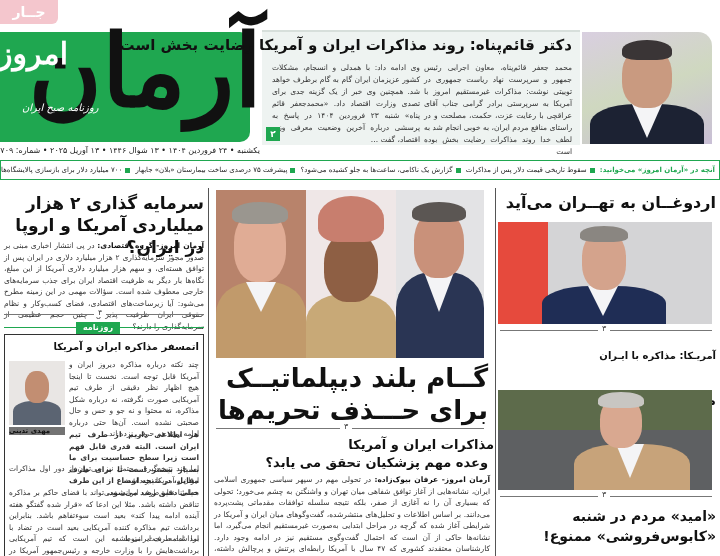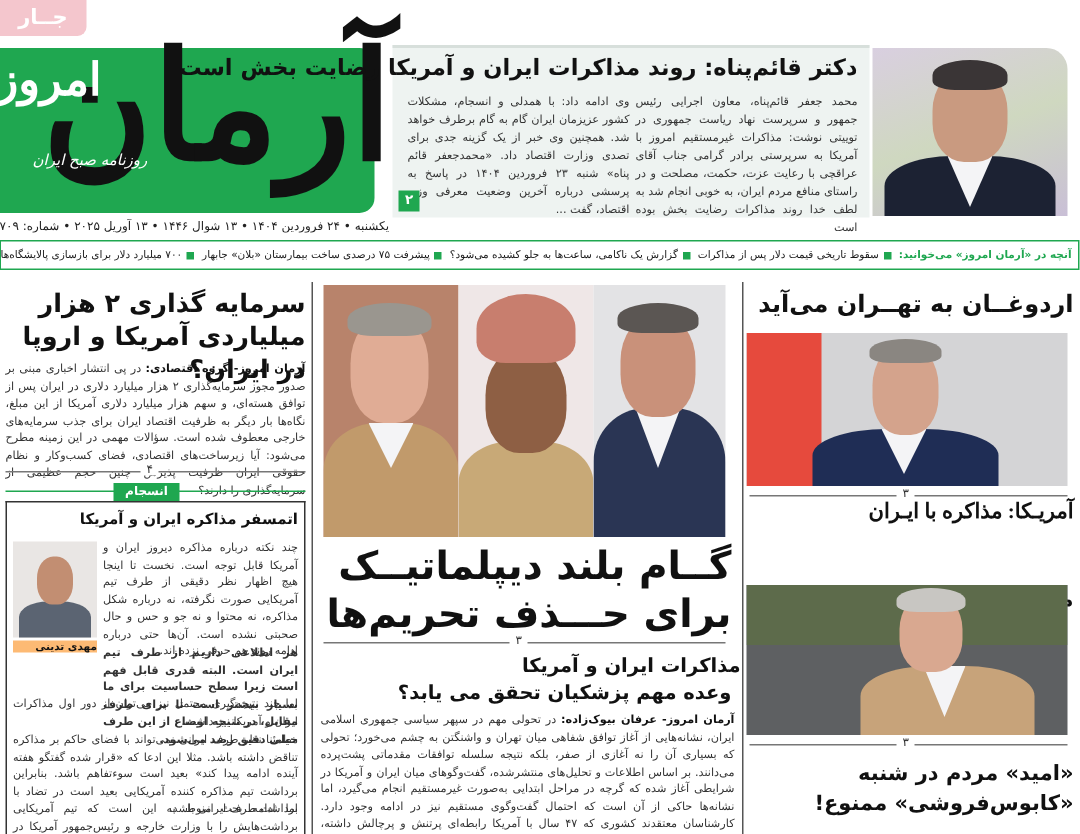--- a/index.html
+++ b/index.html
@@ -39,21 +39,21 @@
 
     .editorial-tag { position: absolute; left: 76px; top: 322px; width: 44px; height: 12px; background: #1fa750; color: #fff; font-size: 8px; font-weight: bold; text-align: center; line-height: 12px; }
     .editorial-box { position: absolute; left: 4px; top: 334px; width: 200px; height: 222px; border: 1px solid #333; border-bottom: none; }
     .editorial-rule { position: absolute; left: 4px; top: 327px; width: 200px; height: 1px; background: #1fa750; }
 
     .photo { position: absolute; overflow: hidden; }
     .head { position: absolute; border-radius: 45% 45% 42% 42%; background: #d9a98a; }
     .hair { position: absolute; border-radius: 50% 50% 30% 30%; }
     .suit { position: absolute; border-radius: 40% 40% 0 0; }
     .shirt { position: absolute; background: #f4f4f6; clip-path: polygon(0 0, 100% 0, 50% 100%); }
-    .caption { position: absolute; font-size: 7px; font-weight: bold; color: #111; text-align: right; background: #fdba74; }
+    .caption { position: absolute; font-size: 7px; font-weight: bold; color: #111; text-align: left; background: #737373; }
   </style>
 </head>
 <body>
 
 <div class="masthead-green"></div>
 <div class="jar-tag">جــار</div>
 <div class="logo-big">آرمان</div>
 <div class="logo-emrooz">امروز</div>
 <div class="logo-sub">روزنامه صبح ایران</div>
 <div class="dateline">یکشنبه • ۲۴ فروردین ۱۴۰۴ • ۱۳ شوال ۱۴۴۶ • ۱۳ آوریل ۲۰۲۵ • شماره: ۴۷۰۹ • ۶۰۰۰ تومان</div>
@@ -86,21 +86,21 @@
 
 <div class="headline" style="left:4px;top:192px;width:200px;font-size:17px;line-height:22px;">سرمایه گذاری ۲ هزار میلیاردی آمریکا و اروپا در ایران؟</div>
 <div class="body-text" style="left:4px;top:240px;width:200px;">
   <b>آرمان امروز- گروه اقتصادی:</b>
   <span>در پی انتشار اخباری مبنی بر صدور مجوز سرمایه‌گذاری ۲ هزار میلیارد دلاری در ایران پس از توافق هسته‌ای، و سهم هزار میلیارد دلاری آمریکا از این مبلغ، نگاه‌ها بار دیگر به ظرفیت اقتصاد ایران برای جذب سرمایه‌های خارجی معطوف شده است. سؤالات مهمی در این زمینه مطرح می‌شود: آیا زیرساخت‌های اقتصادی، فضای کسب‌وکار و نظام حقوقی ایران ظرفیت پذیرش چنین حجم عظیمی از سرمایه‌گذاری را دارند؟</span>
 </div>
 <div class="hline" style="left:4px;top:314px;width:200px;"></div>
 <div class="page-num" style="left:94px;top:308px;">۴</div>
 
 <div class="editorial-rule"></div>
-<div class="editorial-tag">انسجام</div>
+<div class="editorial-tag">روزنامه</div>
 <div class="editorial-box">
   <div class="headline" style="left:4px;top:6px;width:190px;font-size:10px;">اتمسفر مذاکره ایران و آمریکا</div>
   <div class="photo" style="left:4px;top:26px;width:56px;height:64px;background:#e9e6e4;">
     <div class="suit" style="left:4px;top:40px;width:48px;height:26px;background:#5b6472;"></div>
     <div class="head" style="left:16px;top:10px;width:24px;height:32px;background:#c28e72;"></div>
   </div>
   <div class="caption" style="left:4px;top:92px;width:56px;">مهدی تدینی</div>
   <div class="body-text" style="right:4px;top:24px;width:130px;">چند نکته درباره مذاکره دیروز ایران و آمریکا قابل توجه است. نخست تا اینجا هیچ اظهار نظر دقیقی از طرف تیم آمریکایی صورت نگرفته، نه درباره شکل مذاکره، نه محتوا و نه جو و حس و حال صحبتی نشده است. آن‌ها حتی درباره ادامه روند هم حرفی نزده اند.</div>
   <div class="body-text" style="right:4px;top:94px;width:130px;font-weight:bold;">هر اطلاعی داریم از طرف تیم ایران است. البته قدری قابل فهم است زیرا سطح حساسیت برای ما بسیار بیشتر است تا برای طرف مقابل، در نتیجه اوضاع از این طرف خیلی دقیق رصد می‌شود.</div>
   <div class="body-text" style="right:4px;top:128px;width:190px;">اما چند نتیجه‌گیری محتمل نیز می‌توان از دور اول مذاکرات ایران و آمریکا نیز داشت.</div>
@@ -140,21 +140,21 @@
 <div class="headline" style="left:500px;top:192px;width:216px;font-size:16px;line-height:22px;">اردوغــان به تهــران می‌آید</div>
 <div class="photo" style="left:498px;top:222px;width:214px;height:102px;background:#d4d4d6;">
   <div style="position:absolute;left:0;top:0;width:50px;height:102px;background:#e64a3d;"></div>
   <div class="suit" style="left:44px;top:64px;width:124px;height:44px;background:#1f2d55;"></div>
   <div class="shirt" style="left:90px;top:64px;width:30px;height:30px;"></div>
   <div class="head" style="left:84px;top:8px;width:44px;height:60px;background:#d4a38c;"></div>
   <div class="hair" style="left:82px;top:4px;width:48px;height:16px;background:#8a8681;"></div>
 </div>
 <div class="hline" style="left:500px;top:330px;width:212px;"></div>
 <div class="page-num" style="left:598px;top:324px;">۳</div>
-<div class="headline" style="left:500px;top:332px;width:216px;font-size:14px;line-height:20px;font-family:Liberation Serif, serif;">آمریـکا: مذاکره با ایـران</div>
+<div class="headline" style="left:500px;top:346px;width:216px;font-size:10px;line-height:20px;">آمریـکا: مذاکره با ایـران</div>
 <div class="headline" style="left:500px;top:358px;width:216px;font-size:14px;line-height:20px;margin-top:32px;">مثبت و سازنده بود</div>
 <div class="photo" style="left:498px;top:390px;width:214px;height:100px;background:#5e6062;">
   <div style="position:absolute;left:0;top:0;width:214px;height:40px;background:#5d6b4b;"></div>
   <div class="suit" style="left:76px;top:54px;width:116px;height:50px;background:#c7a37a;"></div>
   <div class="shirt" style="left:118px;top:54px;width:28px;height:34px;"></div>
   <div class="head" style="left:102px;top:6px;width:42px;height:52px;background:#d9a890;"></div>
   <div class="hair" style="left:100px;top:2px;width:46px;height:16px;background:#c8c6c2;"></div>
 </div>
 <div class="hline" style="left:500px;top:496px;width:212px;"></div>
 <div class="page-num" style="left:598px;top:490px;">۳</div>

